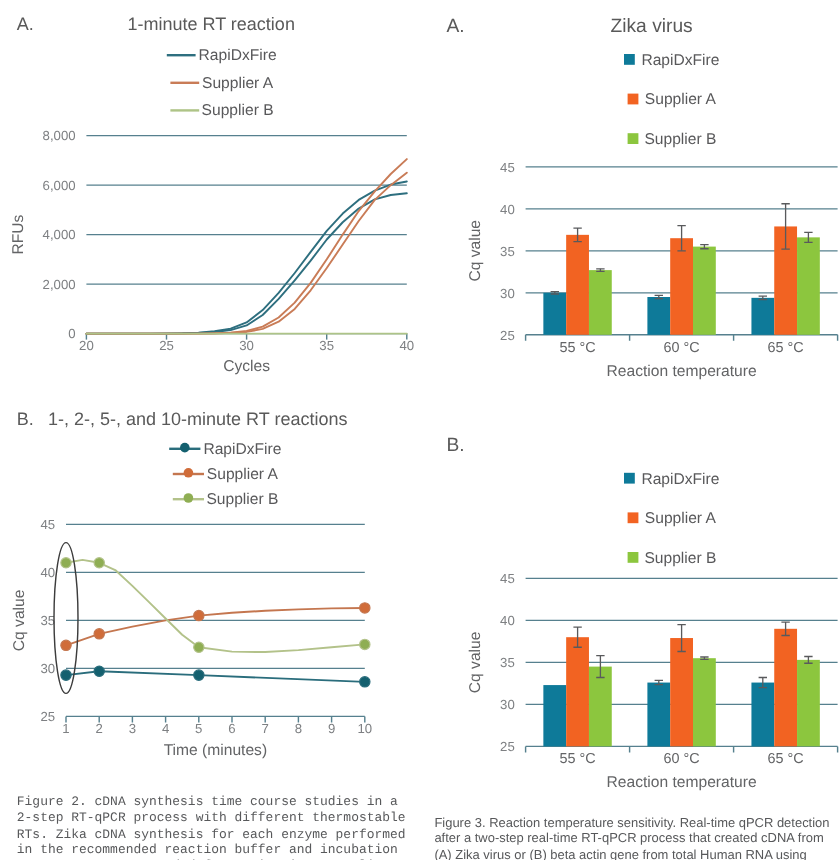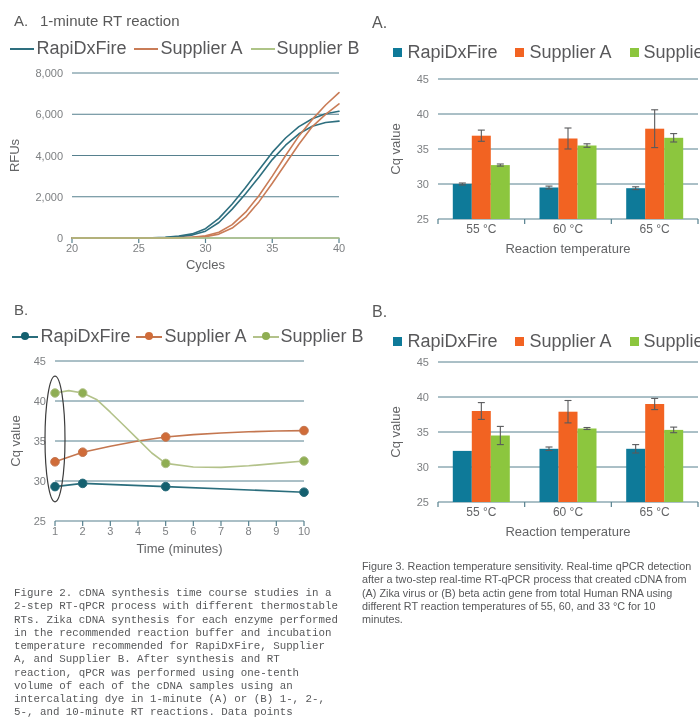--- a/index.html
+++ b/index.html
@@ -1,35 +1,35 @@
 <!DOCTYPE html>
 <html><head>
 <meta charset="utf-8">
 <style>
   html,body{margin:0;padding:0;background:#ffffff;}
   body{width:700px;height:717px;overflow:hidden;font-family:"Liberation Sans",sans-serif;color:#58585a;}
   .page{display:grid;grid-template-columns:350px 350px;width:700px;}
   .col{position:relative;}
   .hdr{display:flex;align-items:baseline;color:#595959;}
   .hdr .letter{flex:none;}
-  .hdr .title{text-align:left;}
+  .hdr .title{text-align:center;}
   .t15{font-size:15px;}
   .t16{font-size:16px;}
   .hdrA-left{margin-top:12px;}
   .hdrA-left .letter{padding-left:14px;width:26px;}
   .hdrA-left .title{width:272px;}
   .hdrB-left{margin-top:26px;}
   .hdrB-left .letter{padding-left:14px;width:26px;}
   .hdrA-right{margin-top:14px;}
   .hdrA-right .letter{padding-left:22px;width:40px;}
   .hdrA-right .title{width:262px;}
   .hdrB-right{margin-top:44px;}
   .hdrB-right .letter{padding-left:22px;width:40px;}
   .hdrB-right .title{width:262px;}
-  .legend{display:flex;justify-content:center;align-items:center;font-size:18px;color:#58585a;}
+  .legend{display:flex;justify-content:center;align-items:center;font-size:13px;color:#58585a;flex-direction:column;}
   .lg-item{display:flex;align-items:center;white-space:nowrap;}
   .lgl1{margin-top:9px;padding-left:20px;gap:8px;}
   .lgl1 .sw-line{margin-right:2px;}
   .lgl3{margin-top:8px;padding-left:26px;gap:6px;}
   .lgbar{margin-top:10px;padding-left:70px;gap:18px;}
   .sw-line{display:inline-block;width:24px;height:2px;}
   .sw-combo{position:relative;display:inline-block;width:26px;height:9px;margin-right:2px;}
   .sw-combo .ln{position:absolute;left:0;top:4px;width:26px;height:2px;}
   .sw-combo .dot{position:absolute;left:9px;top:0;width:8px;height:8px;border-radius:50%;}
   .sw-sq{display:inline-block;width:9px;height:9px;margin-right:5px;}
@@ -99,20 +99,21 @@
           <path d="M67.0 175.0 L133.8 175.0 L160.4 174.5 L173.8 173.8 L187.2 172.1 L200.5 168.2 L213.9 159.5 L227.2 146.1 L240.6 130.7 L253.9 114.2 L267.3 96.6 L280.6 82.2 L293.9 70.8 L307.3 63.2 L320.6 59.5 L334.0 58.1" fill="none" stroke="#2e6f7f" stroke-width="1.6" stroke-linejoin="round" stroke-linecap="round"></path>
           <path d="M67.0 175.0 L160.4 175.0 L187.2 174.2 L200.5 172.7 L213.9 169.2 L227.2 161.6 L240.6 149.2 L253.9 132.7 L267.3 113.1 L280.6 92.5 L293.9 72.9 L307.3 56.4 L320.6 42.0 L334.0 29.6" fill="none" stroke="#c97c57" stroke-width="1.6" stroke-linejoin="round" stroke-linecap="round"></path>
           <path d="M67.0 175.0 L173.8 175.0 L200.5 173.6 L213.9 171.1 L227.2 165.1 L240.6 154.4 L253.9 138.9 L267.3 120.3 L280.6 100.8 L293.9 81.2 L307.3 63.6 L320.6 51.3 L334.0 40.9" fill="none" stroke="#c97c57" stroke-width="1.6" stroke-linejoin="round" stroke-linecap="round"></path>
           <path d="M67.0 175.0 L334.0 175.0" fill="none" stroke="#aec487" stroke-width="1.6" stroke-linejoin="round" stroke-linecap="round"></path>
         </svg>
     </div>
 
     <div>
       <div class="hdr hdrB-left t15">
         <span class="letter">B.</span>
+        <span>1-, 2-, 5-, and 10-minute RT reactions</span>
       </div>
       <div class="legend lgl3" id="legend-2">
           <span class="lg-item">
             <span class="sw-combo">
               <span class="ln" style="background: rgb(42, 109, 124);"></span>
               <span class="dot" style="background: rgb(20, 96, 111);"></span>
             </span>
             <span>RapiDxFire</span>
           </span>
           <span class="lg-item">
@@ -183,20 +184,21 @@
     </div>
 
     <div class="caption cap-left">Figure 2. cDNA synthesis time course studies in a 2-step RT-qPCR process with different thermostable RTs. Zika cDNA synthesis for each enzyme performed in the recommended reaction buffer and incubation temperature recommended for RapiDxFire, Supplier A, and Supplier B. After synthesis and RT reaction, qPCR was performed using one-tenth volume of each of the cDNA samples using an intercalating dye in 1-minute (A) or (B) 1-, 2-, 5-, and 10-minute RT reactions. Data points derived from the qPCR curve in panel A are encircled in panel B.</div>
   </div>
 
   <div class="col">
 
     <div>
       <div class="hdr hdrA-right t16">
         <span class="letter">A.</span>
+        <span class="title">Zika virus</span>
       </div>
       <div class="legend lgbar" id="legend-1">
           <span class="lg-item">
             <span class="sw-sq" style="background: rgb(14, 122, 153);"></span>
             <span>RapiDxFire</span>
           </span>
           <span class="lg-item">
             <span class="sw-sq" style="background: rgb(242, 99, 34);"></span>
             <span>Supplier A</span>
           </span>

